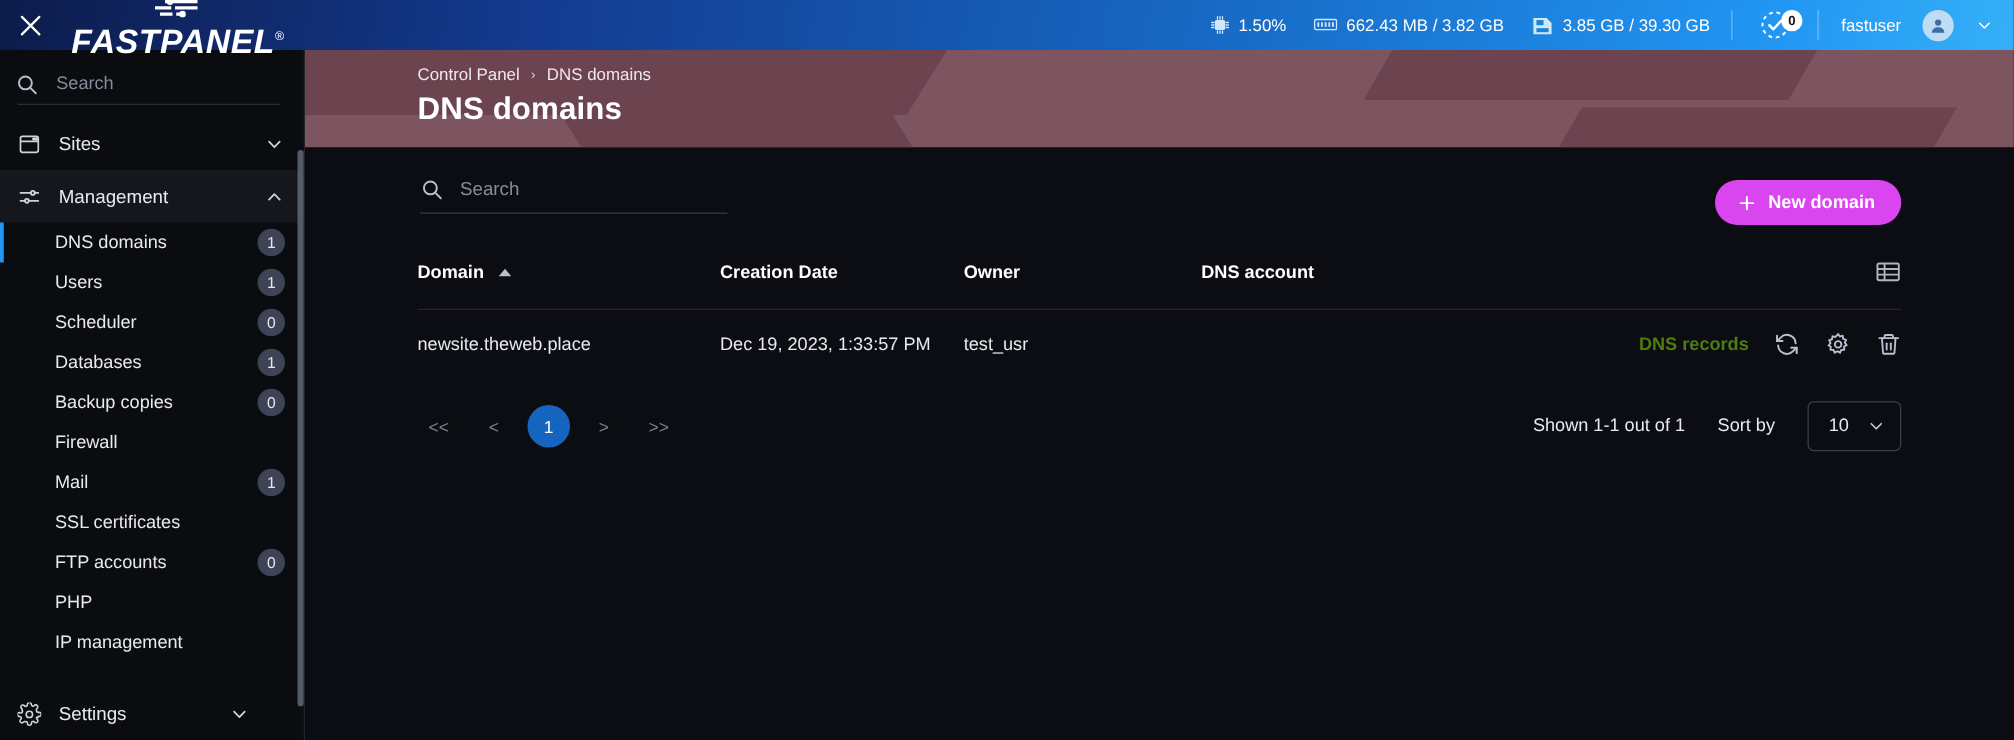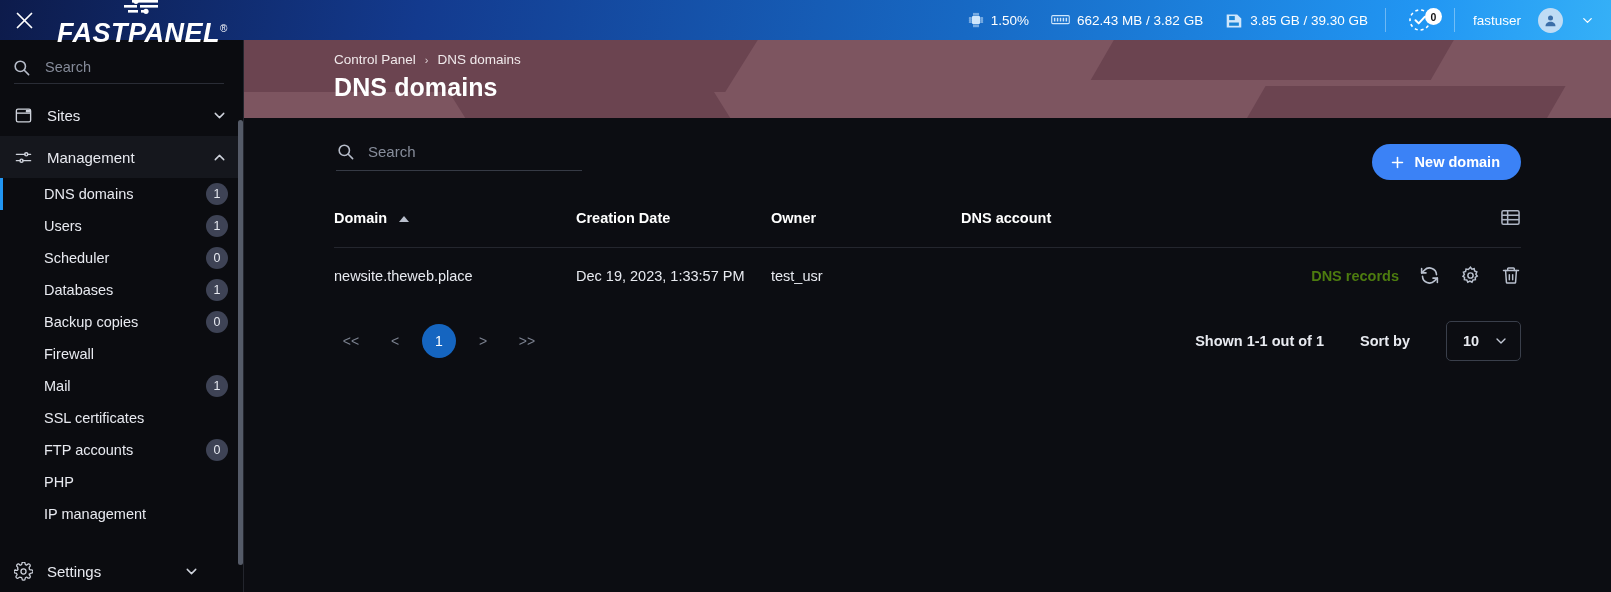--- a/index.html
+++ b/index.html
@@ -289,21 +289,21 @@
   }
   .search-box input::placeholder { color: #878d9b; }
 
   .new-btn {
     position: absolute;
     right: 90px; top: 26px;
     height: 36px;
     padding: 0 21px 0 17px;
     border: none;
     border-radius: 18px;
-    background: #3b82f6;
+    background: #d946ef;
     color: #fff;
     font-size: 14.5px;
     font-weight: bold;
     font-family: "Liberation Sans", sans-serif;
     display: flex;
     align-items: center;
     gap: 9px;
     cursor: pointer;
   }
 
@@ -371,22 +371,21 @@
   }
   .pg.active {
     background: #1565c0;
     color: #ffffff;
     width: 34px;
   }
   .pg-right {
     margin-left: auto;
     display: flex;
     align-items: center;
-    gap: 36px;
-    font-weight: bold;
+    gap: 26px;
   }
   .shown-text { font-size: 14.5px; color: #e8eaf0; }
   .sortby-text { font-size: 14.5px; color: #e8eaf0; }
   .select-box {
     width: 75px; height: 40px;
     border: 1px solid #3a3f4b;
     border-radius: 5px;
     display: flex;
     align-items: center;
     justify-content: space-between;

